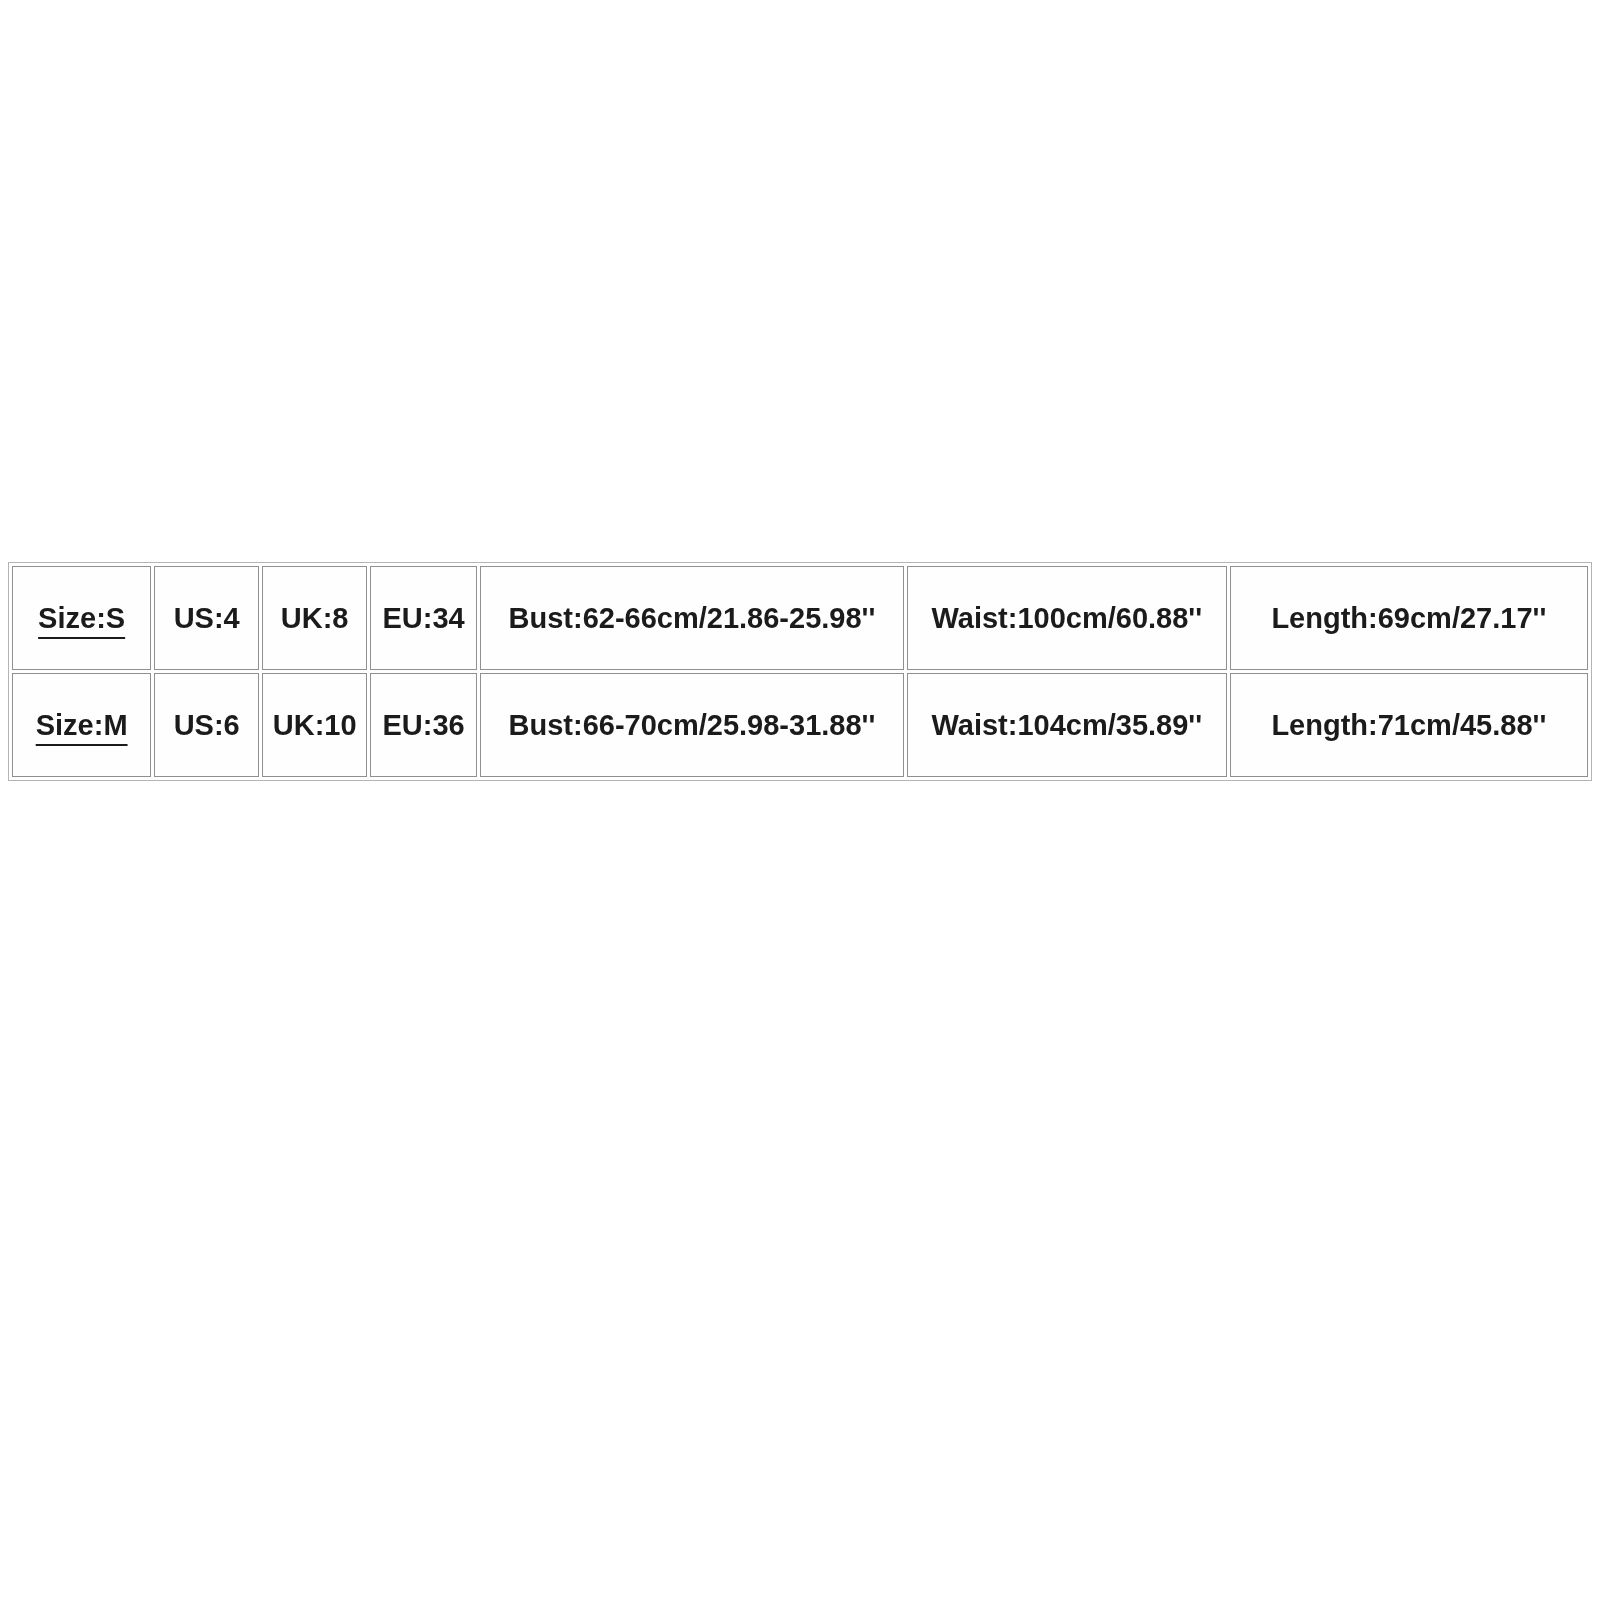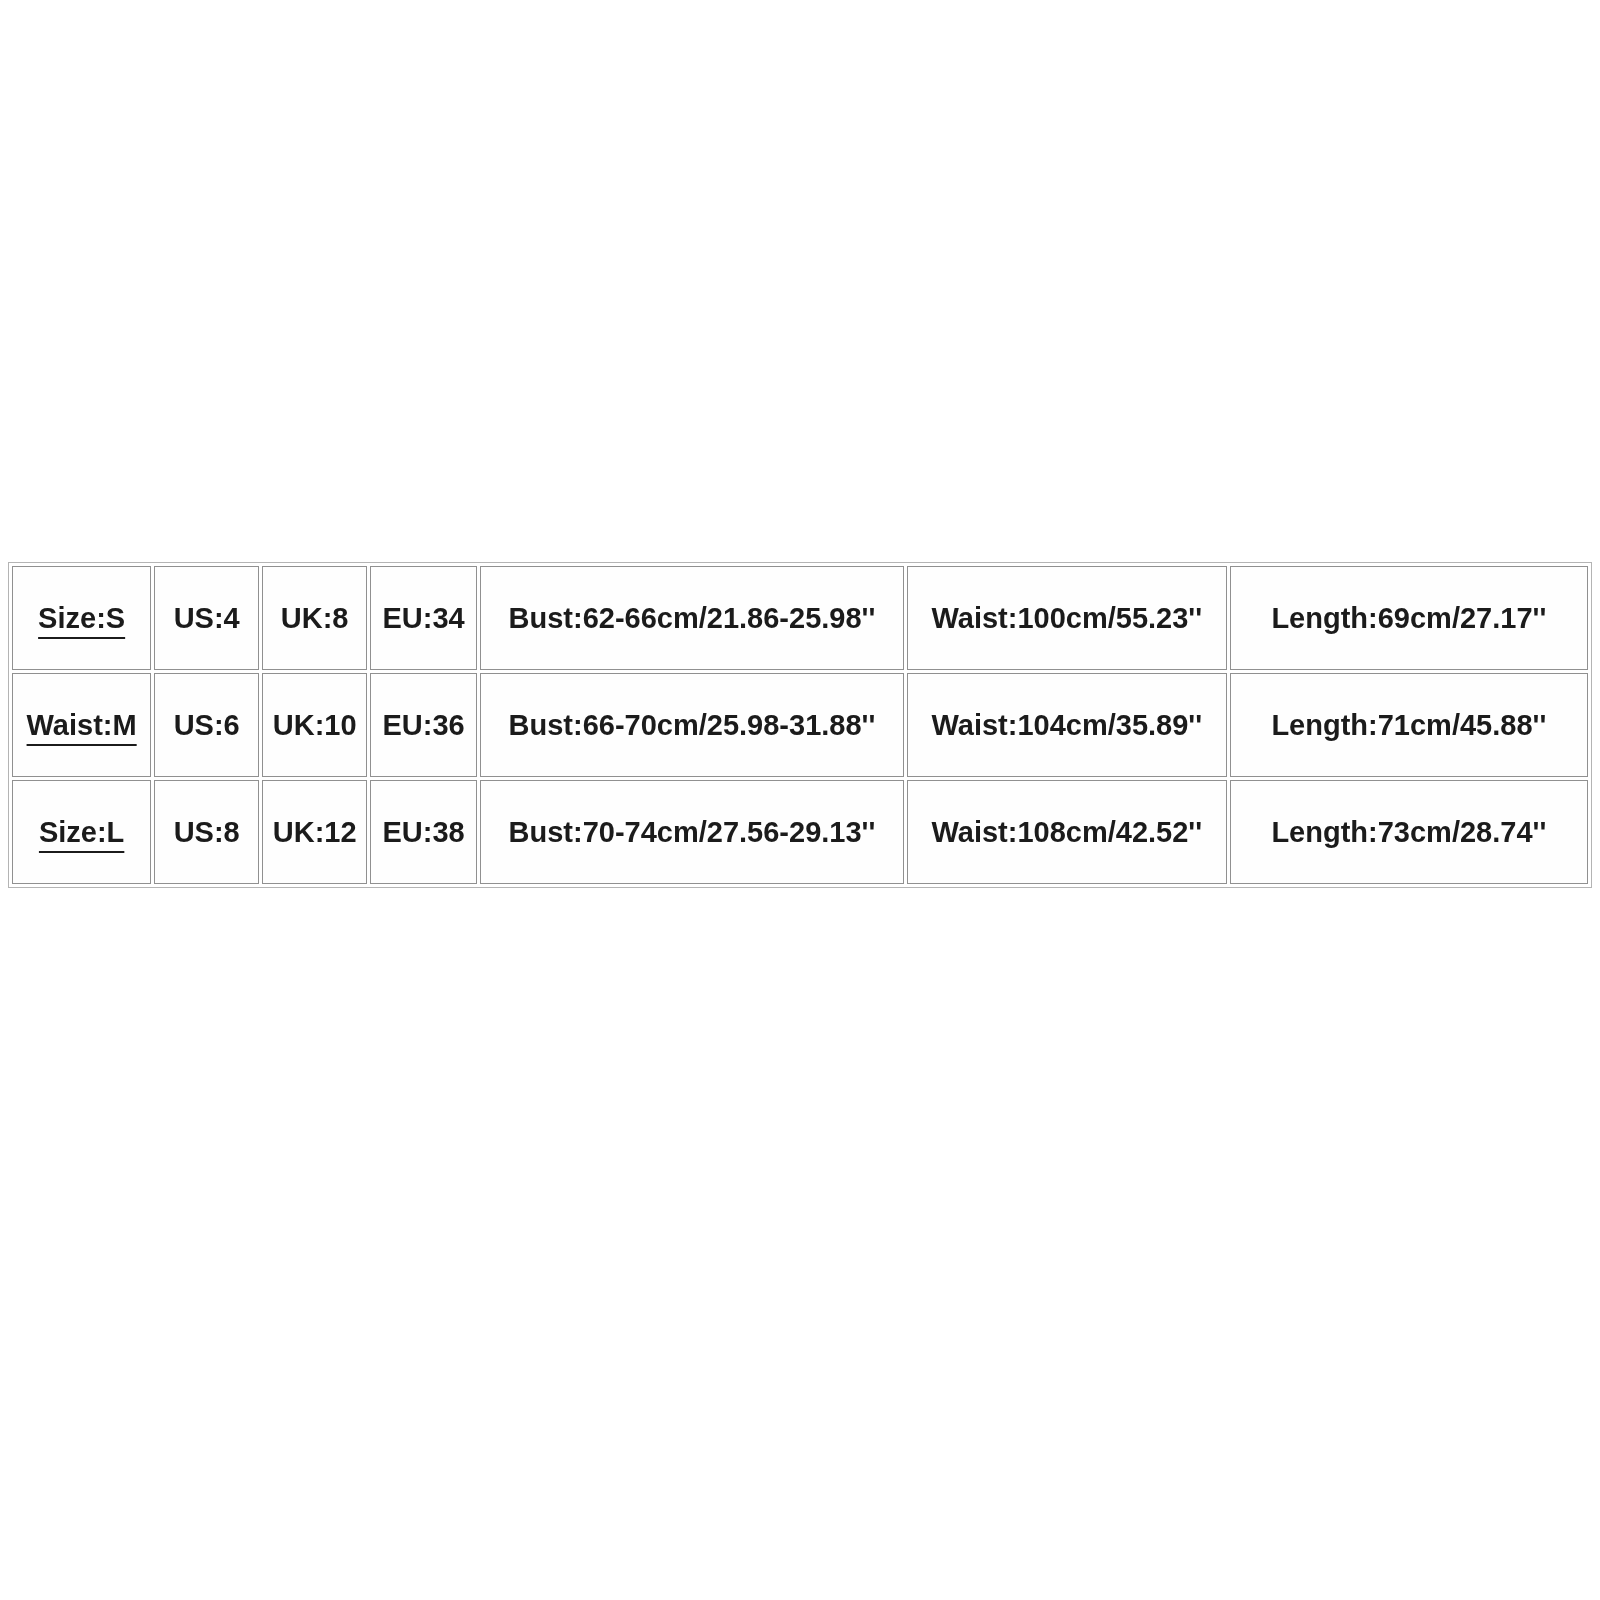--- a/index.html
+++ b/index.html
@@ -63,36 +63,27 @@
       <col style="width:317px">
       <col style="width:355px">
     </colgroup>
     <tbody id="size-table-body">
         <tr>
           <td><span class="squiggle">Size:S</span></td>
           <td><span>US:4</span></td>
           <td><span>UK:8</span></td>
           <td><span>EU:34</span></td>
           <td><span>Bust:62-66cm/21.86-25.98''</span></td>
-          <td><span>Waist:100cm/55.23''</span></td>
+          <td><span>Waist:100cm/60.88''</span></td>
           <td><span>Length:69cm/27.17''</span></td>
         </tr>
         <tr>
-          <td><span class="squiggle">Waist:M</span></td>
+          <td><span class="squiggle">Size:M</span></td>
           <td><span>US:6</span></td>
           <td><span>UK:10</span></td>
           <td><span>EU:36</span></td>
           <td><span>Bust:66-70cm/25.98-31.88''</span></td>
           <td><span>Waist:104cm/35.89''</span></td>
           <td><span>Length:71cm/45.88''</span></td>
         </tr>
-        <tr>
-          <td><span class="squiggle">Size:L</span></td>
-          <td><span>US:8</span></td>
-          <td><span>UK:12</span></td>
-          <td><span>EU:38</span></td>
-          <td><span>Bust:70-74cm/27.56-29.13''</span></td>
-          <td><span>Waist:108cm/42.52''</span></td>
-          <td><span>Length:73cm/28.74''</span></td>
-        </tr>
       </tbody>
   </table>
 </div>
 
 </body></html>

